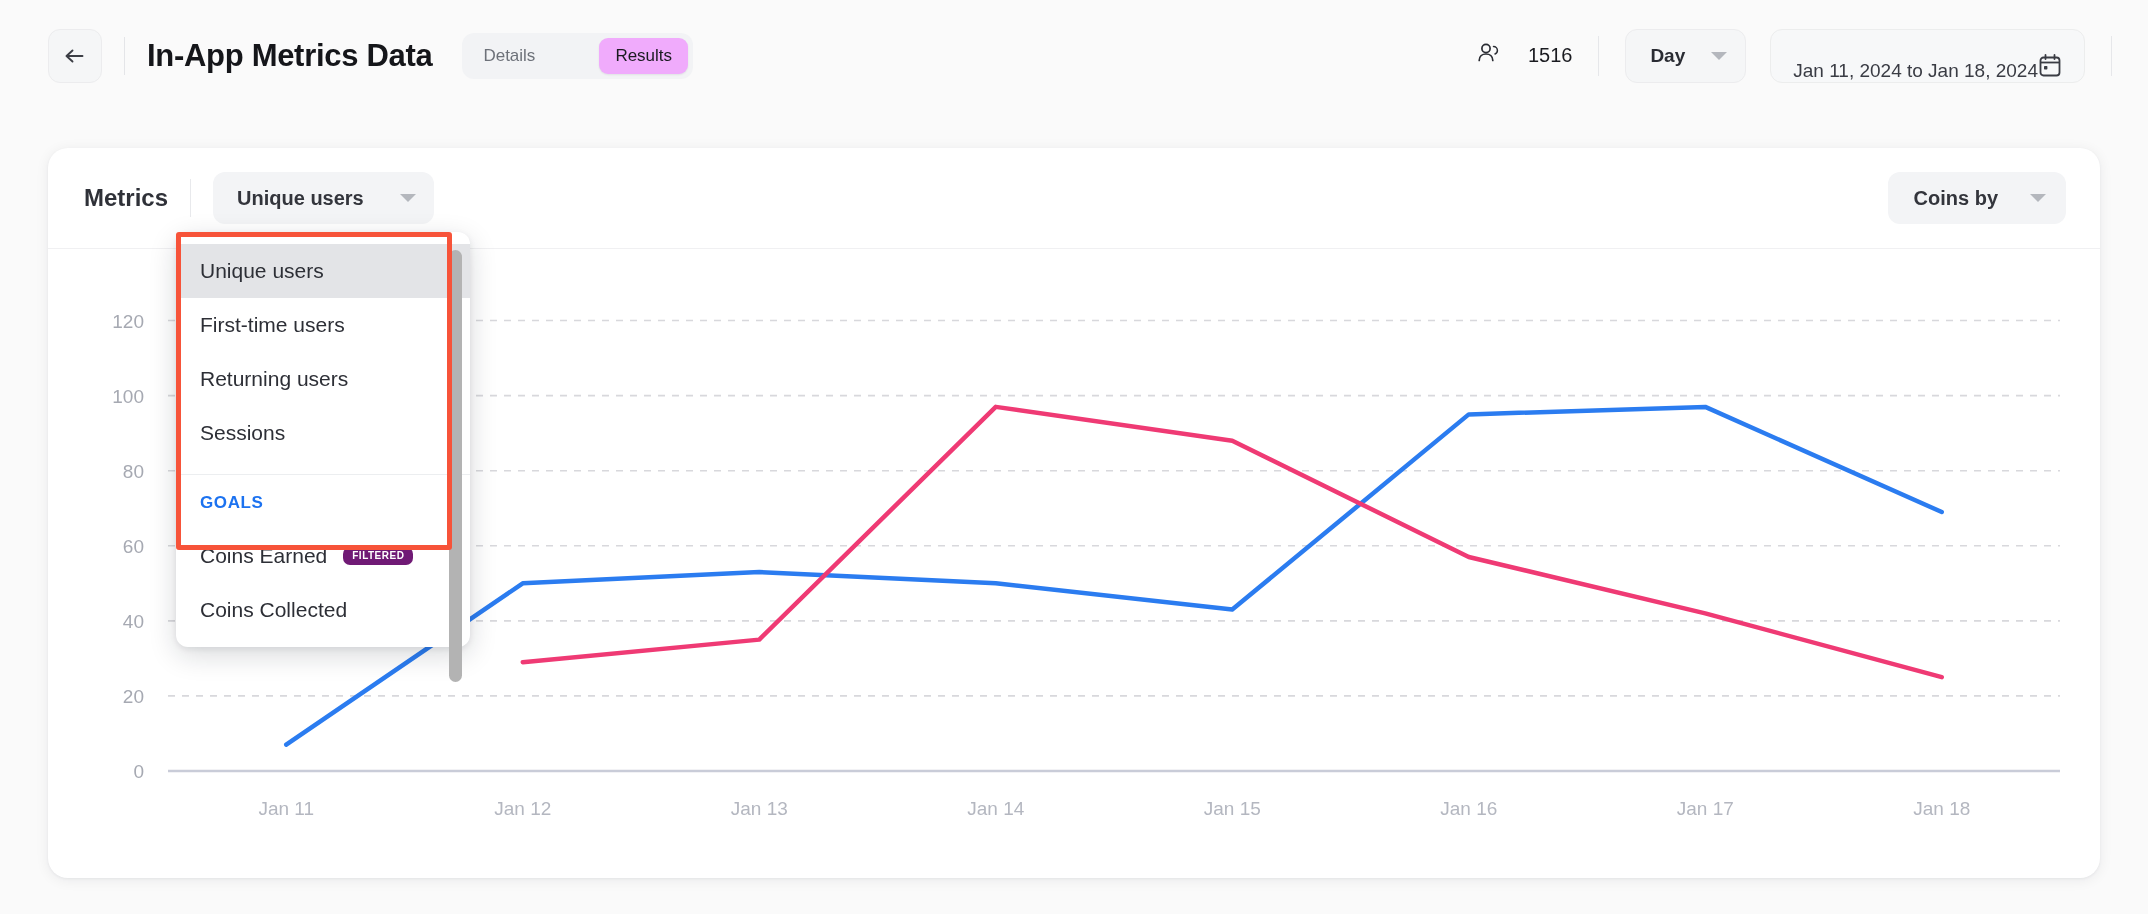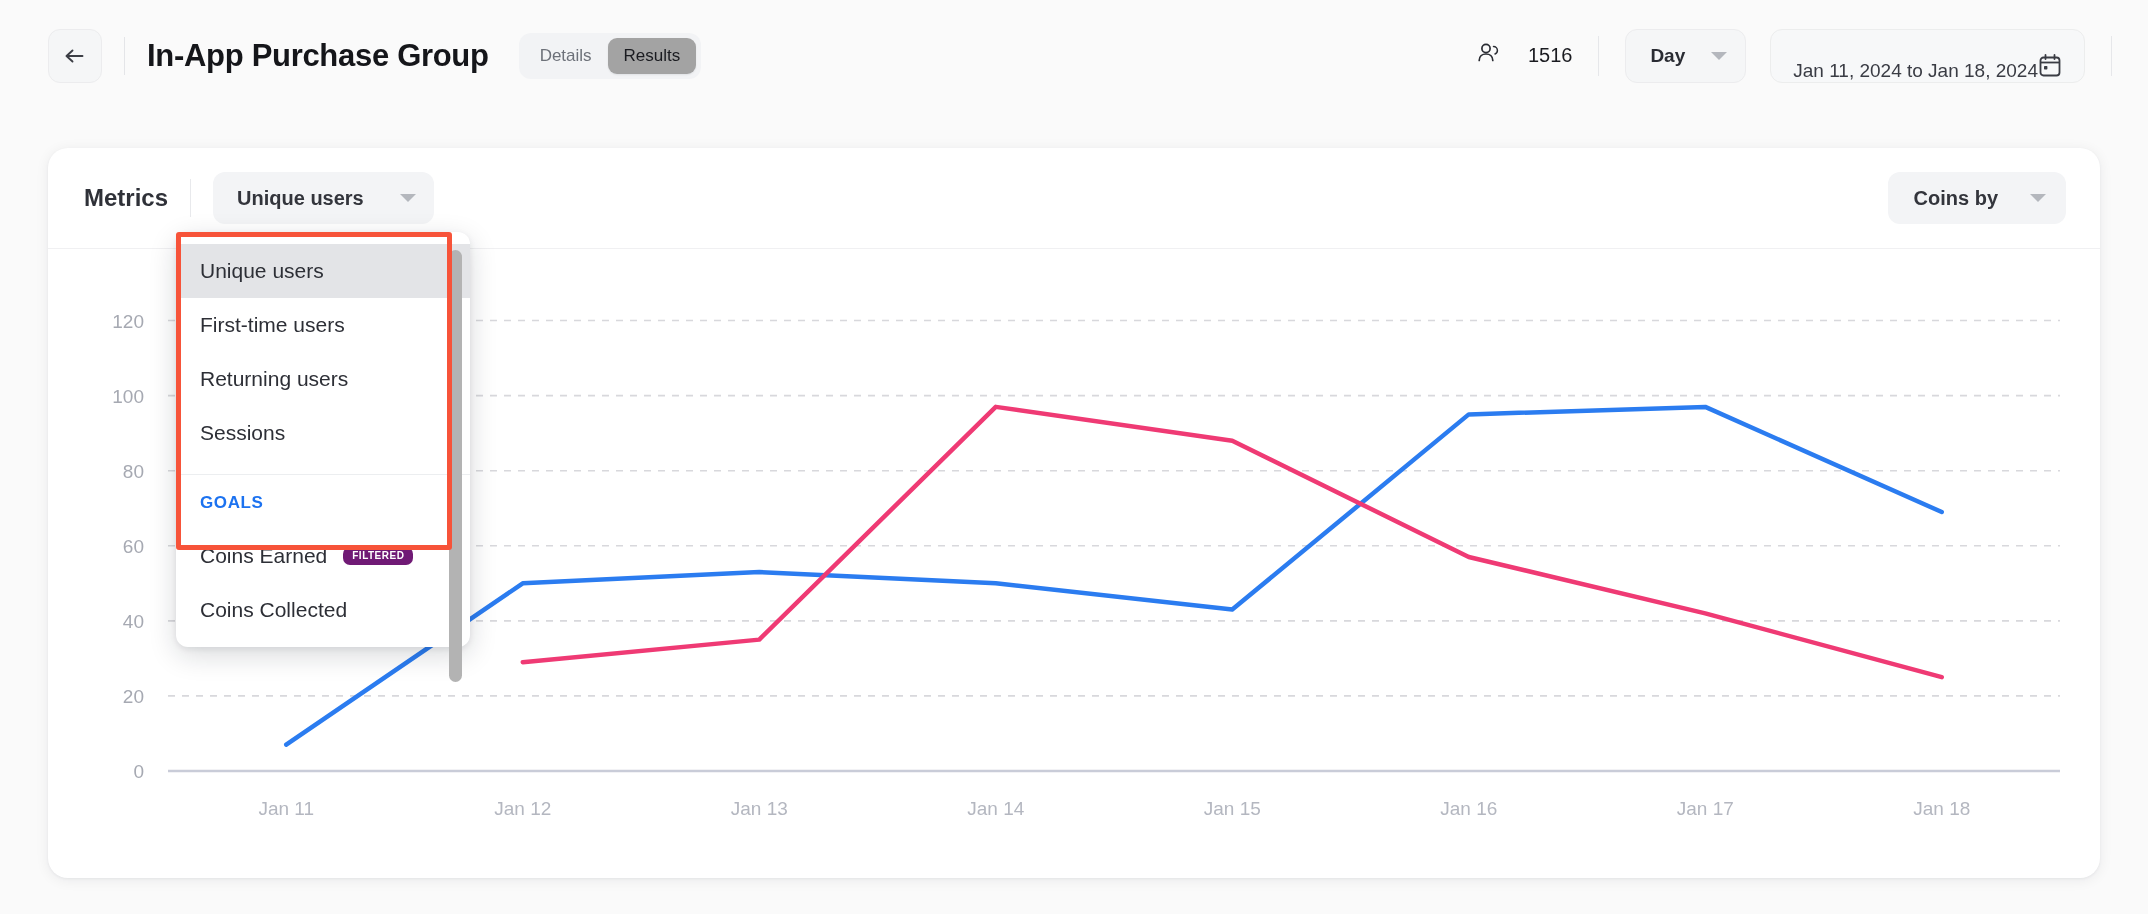--- a/index.html
+++ b/index.html
@@ -63,34 +63,35 @@
   }
   .segmented {
     margin-left: 30px;
     background: #f2f3f5;
     border-radius: 12px;
     padding: 5px;
     display: flex;
     align-items: center;
     height: 46px;
     box-sizing: border-box;
+    gap: 48px;
   }
   .seg-item {
     height: 36px;
     padding: 0 16px;
     display: flex;
     align-items: center;
     font-size: 17px;
     color: #6d7179;
     border-radius: 9px;
     cursor: pointer;
     white-space: nowrap;
   }
   .seg-item.active {
-    background: #a3a3a3;
+    background: #f0abfc;
     color: #1a1b20;
     box-shadow: 0 1px 2px rgba(16,24,40,0.08);
     text-align: right;
   }
   .header-right {
     margin-left: auto;
     display: flex;
     align-items: center;
   }
   .users-stat {
@@ -312,21 +313,21 @@
   <div class="header">
     <div class="header-left">
       <div class="back-button">
         <span>
           <svg width="24" height="20" viewBox="0 0 24 20">
             <path d="M9.5 4.5 L3.5 10 L9.5 15.5 M3.5 10 H19.5" fill="none" stroke="#3c3e45" stroke-width="1.9" stroke-linecap="round" stroke-linejoin="round"></path>
           </svg>
         </span>
       </div>
       <div class="header-divider"></div>
-      <div class="page-title">In-App Purchase Group</div>
+      <div class="page-title">In-App Metrics Data</div>
       <div class="segmented">
         <div class="seg-item">Details</div>
         <div class="seg-item active">Results</div>
       </div>
     </div>
 
     <div class="header-right">
       <div class="users-stat">
         <span>
           <svg width="28" height="24" viewBox="0 0 28 24">

